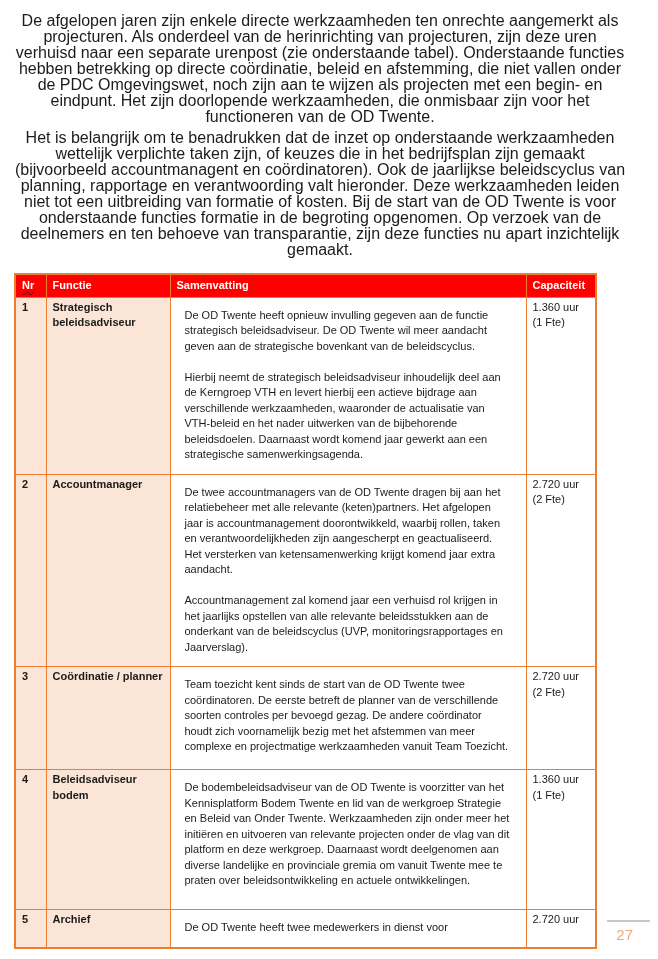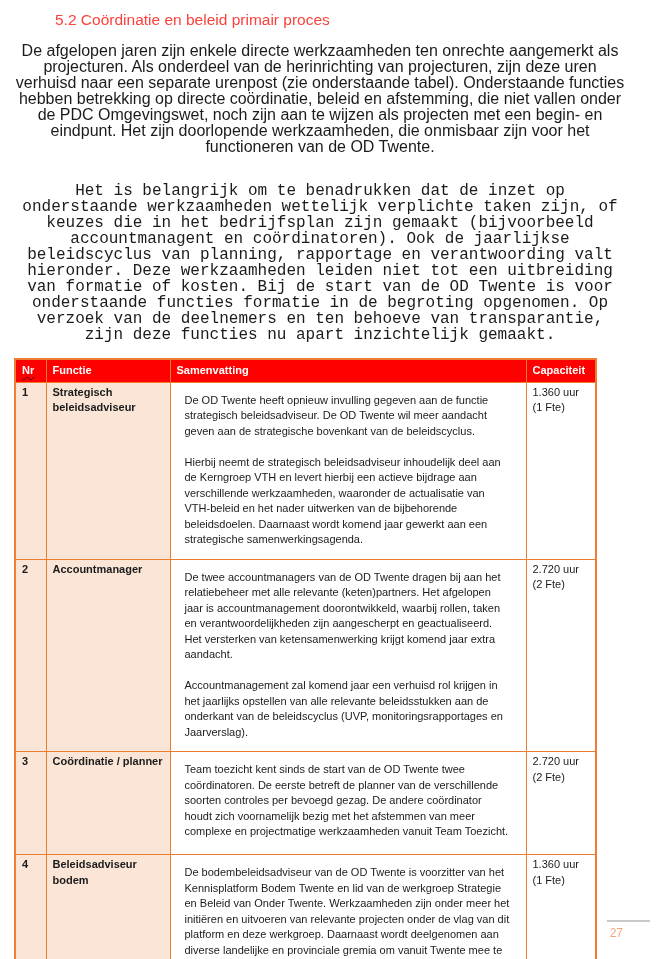--- a/index.html
+++ b/index.html
@@ -32,21 +32,21 @@
     color: var(--heading-text);
   }
   .intro {
     margin: 13px 24px 0 14px;
     width: 612px;
     font-size: 16px;
     line-height: 16px;
     color: var(--body-text);
     text-align: center;
   }
-  .intro + .intro { margin-top: 28px; font-family: Liberation Mono, monospace; }
+  .intro + .intro { margin-top: 5px; }
 
   table.functions-table {
     margin: 15px 0 0 14px;
     width: 581px;
     border-collapse: collapse;
     table-layout: fixed;
     border: 2px solid var(--table-border);
   }
   .functions-table th, .functions-table td {
     border: 1px solid var(--table-border);
@@ -86,31 +86,30 @@
     position: absolute;
     top: 920px;
     right: 8px;
     width: 43px;
     height: 2px;
     background: var(--footer-rule);
   }
   .page-number {
     position: absolute;
     top: 926px;
-    right: 35px;
-    font-size: 12px;
+    right: 25px;
+    font-size: 15px;
     color: var(--page-number);
   }
 </style>
 </head>
 <body>
 
 <div class="page">
 
-  <h2 class="heading">5.2 Coördinatie en beleid primair proces</h2>
 
   <p class="intro">De afgelopen jaren zijn enkele directe werkzaamheden ten onrechte aangemerkt als projecturen. Als onderdeel van de herinrichting van projecturen, zijn deze uren verhuisd naar een separate urenpost (zie onderstaande tabel). Onderstaande functies hebben betrekking op directe coördinatie, beleid en afstemming, die niet vallen onder de PDC Omgevingswet, noch zijn aan te wijzen als projecten met een begin- en eindpunt. Het zijn doorlopende werkzaamheden, die onmisbaar zijn voor het functioneren van de OD Twente.</p>
   <p class="intro">Het is belangrijk om te benadrukken dat de inzet op onderstaande werkzaamheden wettelijk verplichte taken zijn, of keuzes die in het bedrijfsplan zijn gemaakt (bijvoorbeeld accountmanagent en coördinatoren). Ook de jaarlijkse beleidscyclus van planning, rapportage en verantwoording valt hieronder. Deze werkzaamheden leiden niet tot een uitbreiding van formatie of kosten. Bij de start van de OD Twente is voor onderstaande functies formatie in de begroting opgenomen. Op verzoek van de deelnemers en ten behoeve van transparantie, zijn deze functies nu apart inzichtelijk gemaakt.</p>
 
   <table class="functions-table">
     <colgroup>
       <col style="width:31px">
       <col style="width:124px">
       <col style="width:356px">
       <col style="width:70px">

